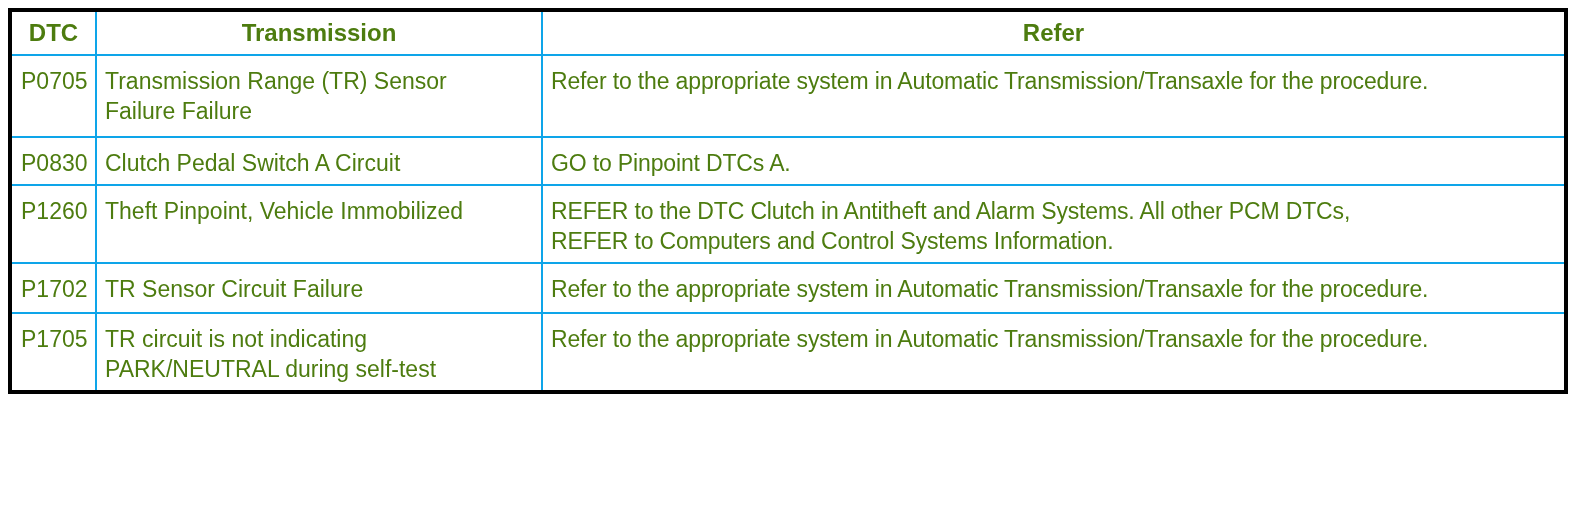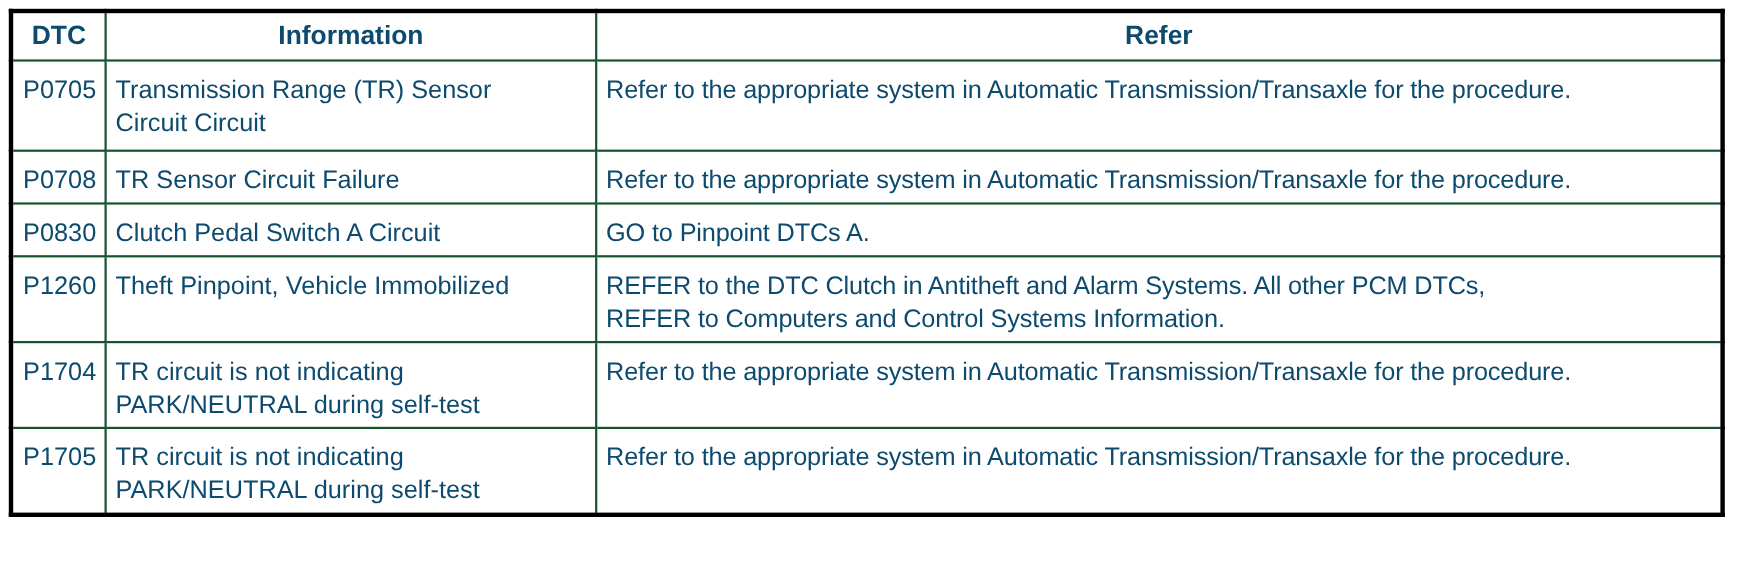--- a/index.html
+++ b/index.html
@@ -23,22 +23,22 @@
     left: 8px;
     top: 8px;
     width: 1560px;
     border-collapse: collapse;
     table-layout: fixed;
     border: 4px solid #000000;
   }
   col.c-dtc  { width: 86px; }
   col.c-desc { width: 446px; }
   th, td {
-    border: 2px solid #14532d;
-    color: #0c4a6e;
+    border: 2px solid #0ea5e9;
+    color: #4d7c0f;
     overflow: hidden;
   }
   th {
     font-size: 24px;
     font-weight: bold;
     text-align: center;
     vertical-align: middle;
     height: 38px;
     padding: 2px 4px;
   }
@@ -70,51 +70,45 @@
 <div class="page">
   <table class="dtc-table">
     <colgroup>
       <col class="c-dtc">
       <col class="c-desc">
       <col class="c-action">
     </colgroup>
     <thead>
       <tr>
         <th>DTC</th>
-        <th>Information</th>
+        <th>Transmission</th>
         <th>Refer</th>
       </tr>
     </thead>
     <tbody>
       <tr class="r1">
         <td class="cell-dtc">P0705</td>
         <td class="cell-desc">Transmission Range (TR) Sensor
-Circuit Circuit</td>
-        <td class="cell-action">Refer to the appropriate system in Automatic Transmission/Transaxle for the procedure.</td>
-      </tr>
-      <tr class="r2">
-        <td class="cell-dtc">P0708</td>
-        <td class="cell-desc">TR Sensor Circuit Failure</td>
+Failure Failure</td>
         <td class="cell-action">Refer to the appropriate system in Automatic Transmission/Transaxle for the procedure.</td>
       </tr>
       <tr class="r3">
         <td class="cell-dtc">P0830</td>
         <td class="cell-desc">Clutch Pedal Switch A Circuit</td>
         <td class="cell-action">GO to Pinpoint DTCs A.</td>
       </tr>
       <tr class="r4">
         <td class="cell-dtc">P1260</td>
         <td class="cell-desc">Theft Pinpoint, Vehicle Immobilized</td>
         <td class="cell-action">REFER to the DTC Clutch in Antitheft and Alarm Systems. All other PCM DTCs,
 REFER to Computers and Control Systems Information.</td>
       </tr>
-      <tr class="r6">
-        <td class="cell-dtc">P1704</td>
-        <td class="cell-desc">TR circuit is not indicating
-PARK/NEUTRAL during self-test</td>
+      <tr class="r5">
+        <td class="cell-dtc">P1702</td>
+        <td class="cell-desc">TR Sensor Circuit Failure</td>
         <td class="cell-action">Refer to the appropriate system in Automatic Transmission/Transaxle for the procedure.</td>
       </tr>
       <tr class="r7">
         <td class="cell-dtc">P1705</td>
         <td class="cell-desc">TR circuit is not indicating
 PARK/NEUTRAL during self-test</td>
         <td class="cell-action">Refer to the appropriate system in Automatic Transmission/Transaxle for the procedure.</td>
       </tr>
     </tbody>
   </table>

